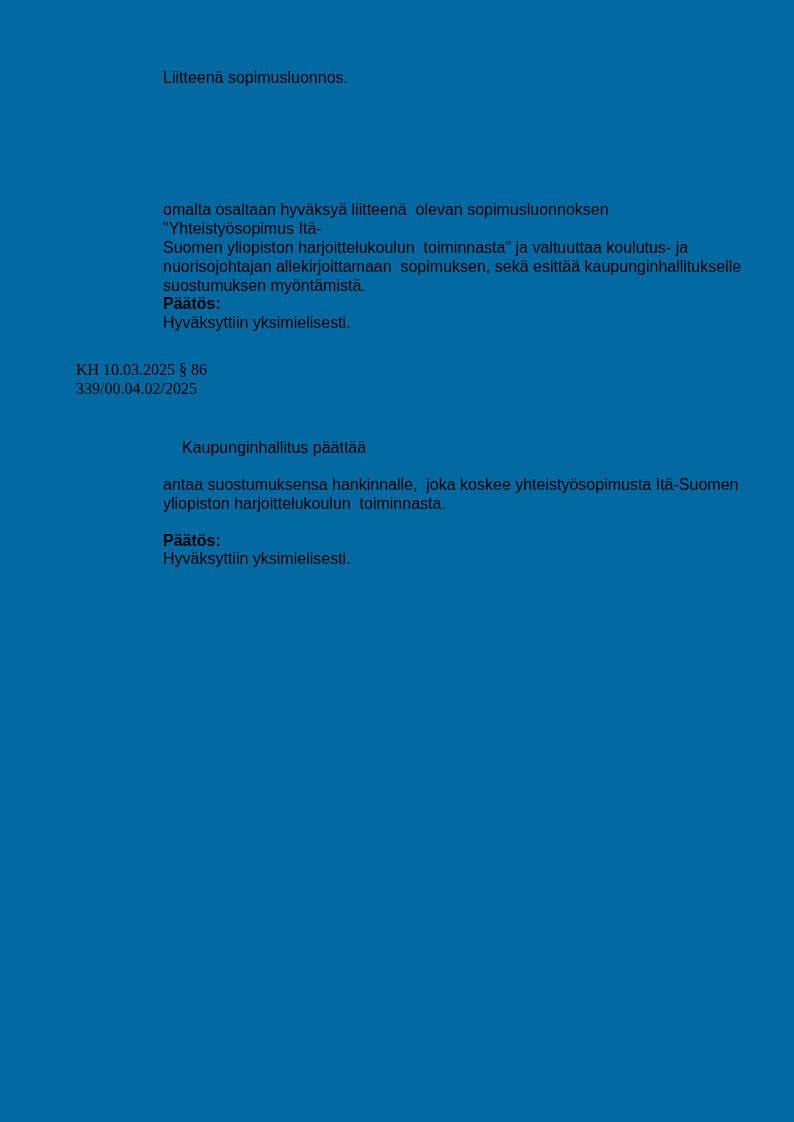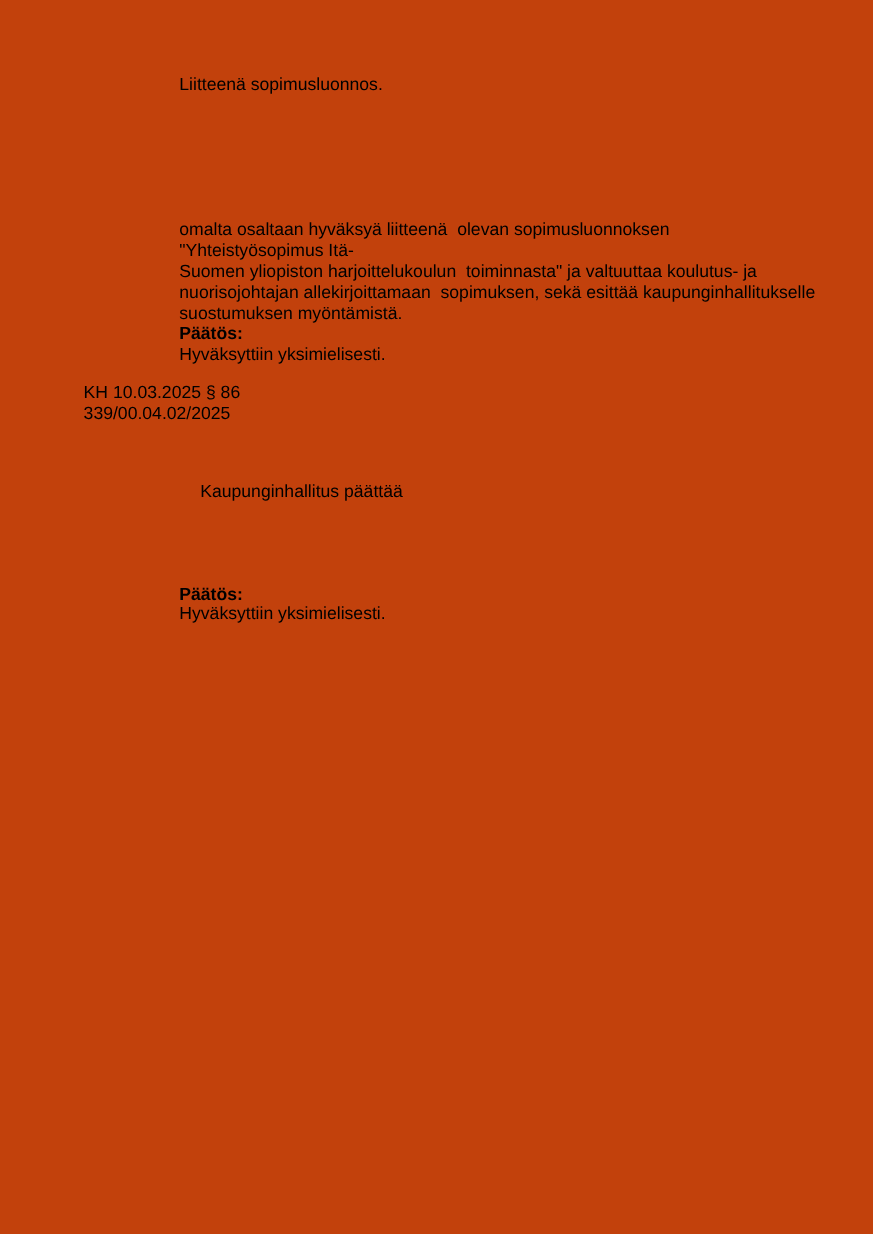--- a/index.html
+++ b/index.html
@@ -4,21 +4,21 @@
 <style>
   html, body {
     margin: 0;
     padding: 0;
     background: #ffffff;
   }
   .page {
     position: relative;
     width: 794px;
     height: 1122px;
-    background: #c2410c;
+    background: #0369a1;
     font-family: "Liberation Sans", sans-serif;
     font-size: 16px;
     line-height: 19px;
     color: #000000;
     overflow: hidden;
   }
   .tblock {
     position: absolute;
     white-space: pre-wrap;
     width: 580px;
@@ -27,21 +27,21 @@
   .margin-left { left: 76px; }
   .bold { font-weight: bold; }
 
   .t-attachment   { top: 68px; }
   .t-preparer     { top: 106px; }
   .t-head1        { top: 142px; }
   .t-intro1       { top: 163px; }
   .t-body1        { top: 200px; }
   .t-dechead1     { top: 294px; }
   .t-dectext1     { top: 313px; }
-  .t-reference    { top: 348px; }
+  .t-reference    { top: 360px; font-family: Liberation Serif, serif; }
   .t-head2        { top: 419px; }
   .t-intro2       { top: 438px; margin-left: 19px; }
   .t-body2        { top: 475px; }
   .t-dechead2     { top: 531px; }
   .t-dectext2     { top: 549px; }
 </style>
 </head>
 <body>
 
 <div class="page">
@@ -59,18 +59,20 @@
   <div class="tblock indent bold t-dechead1">Päätös:</div>
 
   <div class="tblock indent t-dectext1">Hyväksyttiin yksimielisesti.</div>
 
   <div class="tblock margin-left t-reference">KH 10.03.2025 § 86
 339/00.04.02/2025</div>
 
 
   <div class="tblock indent t-intro2">Kaupunginhallitus päättää</div>
 
+  <div class="tblock indent t-body2">antaa suostumuksensa hankinnalle,  joka koskee yhteistyösopimusta Itä-Suomen
+yliopiston harjoittelukoulun  toiminnasta.</div>
 
   <div class="tblock indent bold t-dechead2">Päätös:</div>
 
   <div class="tblock indent t-dectext2">Hyväksyttiin yksimielisesti.</div>
 
 </div>
 
 </body></html>

